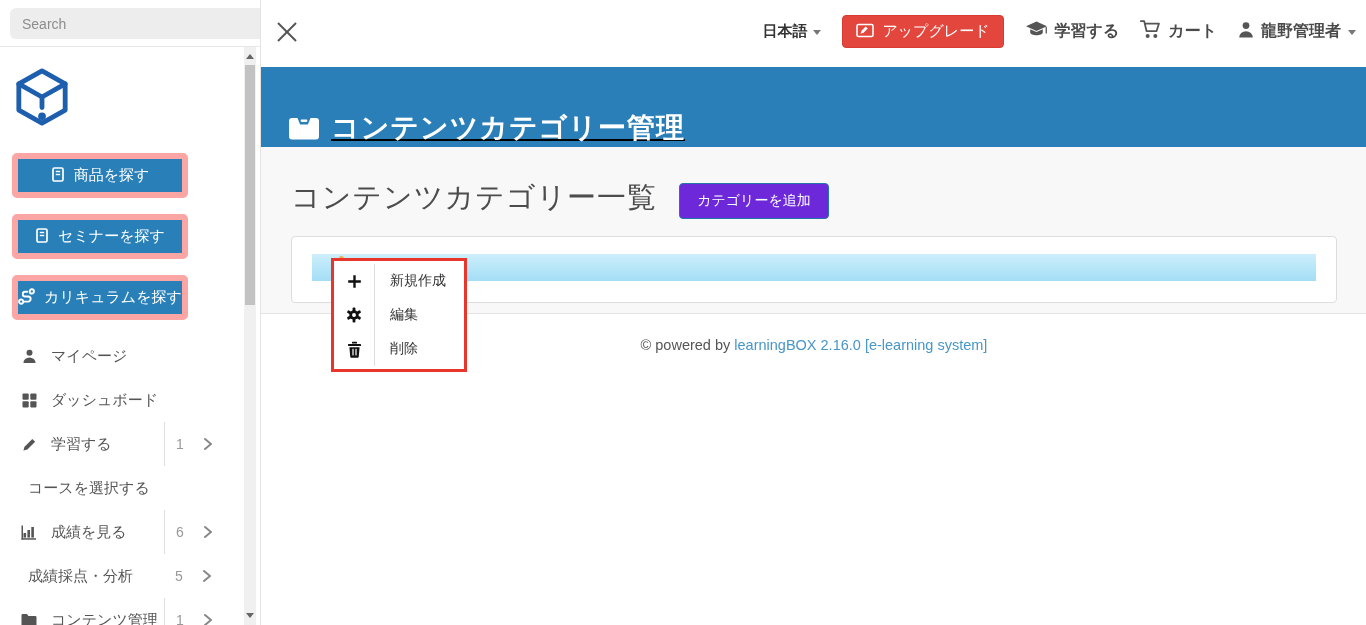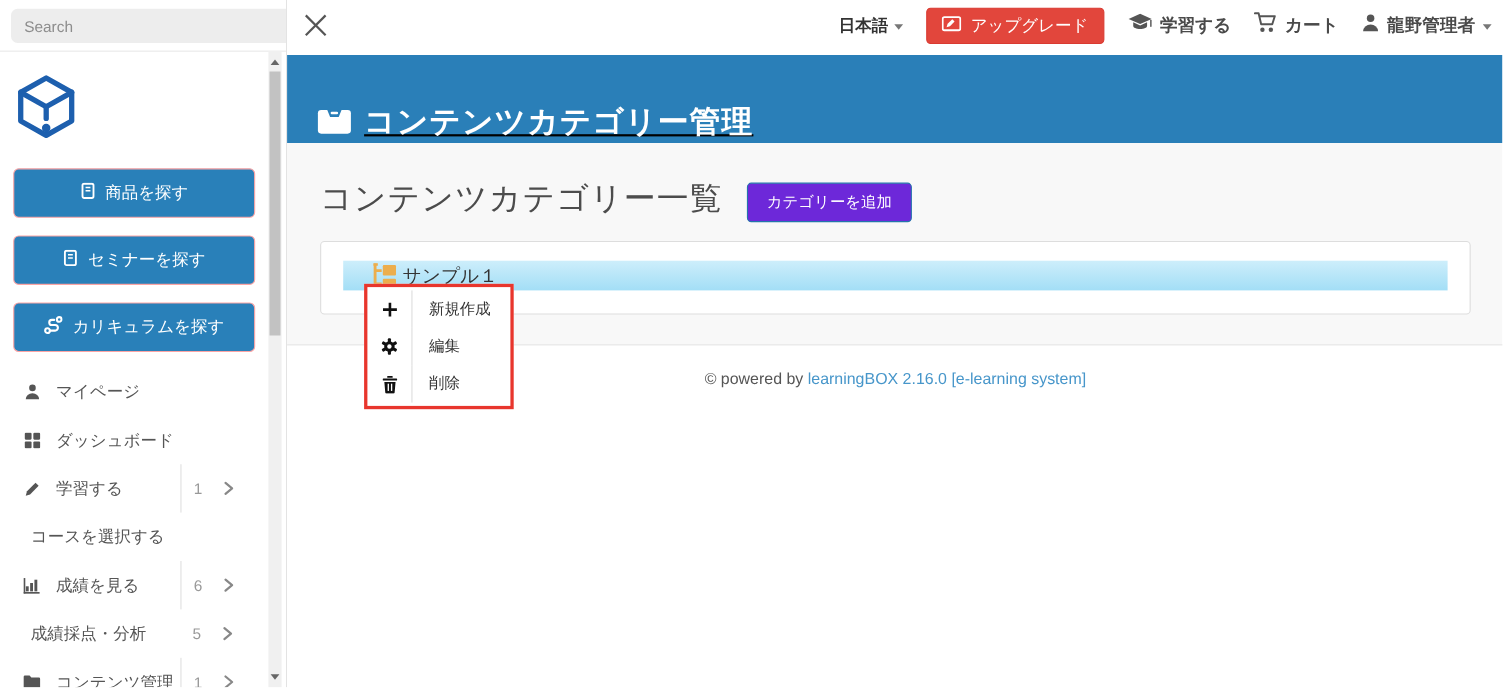--- a/index.html
+++ b/index.html
@@ -11,21 +11,21 @@
   .search-bar { height:47px; border-bottom:1px solid #e8e8e8; padding:8px 10px; }
   .search-bar input { width:276px; height:31px; background:#ededed; border:none; border-radius:6px;
     padding:0 12px; font-size:14px; color:#555; outline:none; font-family:inherit; }
   .search-bar input::placeholder { color:#8d8d8d; }
   .side-body { position:absolute; top:47px; left:0; width:240px; bottom:0; overflow:hidden; }
   .logo { display:flex; align-items:center; padding:14px 0 0 14px; height:90px; }
   .logo-text { margin-left:8px; font-size:23px; font-weight:bold; letter-spacing:0.5px; }
   .logo-learning { color:#4a4a4a; }
   .logo-box { color:#1d5fae; }
   .side-btn { display:flex; align-items:center; justify-content:center; gap:9px;
-    width:220px; height:45px; margin:16px 12px 0; background:#2980b9; border:1px solid #fca5a5;
+    width:176px; height:45px; margin:16px 12px 0; background:#2980b9; border:6px solid #fca5a5;
     border-radius:5px; color:#fff; font-size:15px; cursor:pointer; }
   .side-menu { margin-top:14px; }
   .menu-row { display:flex; align-items:center; height:44px; padding-left:20px; color:#555;
     font-size:15px; cursor:pointer; }
   .menu-row .mi { width:18px; margin-right:13px; display:flex; justify-content:center; }
   .menu-row .ml { flex:1; color:#555; }
   .menu-row.sub { padding-left:28px; }
   .right-zone { width:76px; height:44px; display:flex; align-items:center; }
   .right-zone.divided { border-left:1px solid #e0e0e0; }
   .count { width:30px; text-align:center; color:#999; font-size:14px; }
@@ -34,21 +34,21 @@
   .fsb { position:absolute; left:244px; top:47px; width:12px; height:578px; background:#f0f0f0; }
   .fsb-thumb { position:absolute; left:1px; top:18px; width:10px; height:240px; background:#c2c2c2; }
   .arrow-up { position:absolute; left:2px; top:7px; width:0; height:0;
     border-left:4px solid transparent; border-right:4px solid transparent; border-bottom:5px solid #666; }
   .arrow-down { position:absolute; left:2px; bottom:7px; width:0; height:0;
     border-left:4px solid transparent; border-right:4px solid transparent; border-top:5px solid #666; }
 
   
   .main { position:absolute; left:260px; top:0; width:1106px; height:625px; background:#fff;
     border-left:1px solid #e3e3e3; }
-  .topbar { height:50px; background:#fff; display:flex; align-items:center; padding:0 10px 4px 12px; }
+  .topbar { height:67px; background:#fff; display:flex; align-items:center; padding:0 10px 4px 12px; }
   .topbar-right { margin-left:auto; display:flex; align-items:center; gap:21px; }
   .lang { display:flex; align-items:center; gap:6px; font-size:15px; font-weight:bold; color:#333; cursor:pointer; }
   .caret { width:0; height:0; border-left:4px solid transparent; border-right:4px solid transparent;
     border-top:5px solid #777; margin-top:2px; }
   .upgrade-btn { display:flex; align-items:center; gap:8px; background:#e2463c; border:1px solid #d93a31;
     border-radius:4px; color:#fff; font-size:15px; padding:6px 13px; cursor:pointer; font-family:inherit; }
   .tb-item { display:flex; align-items:center; gap:7px; font-size:16px; font-weight:bold; color:#4a4a4a; cursor:pointer; }
   .banner { height:80px; background:#2a7fb8; display:flex; align-items:flex-end; gap:10px; padding-left:26px;text-decoration:underline; }
   .banner-title { color:#fff; font-size:28px; font-weight:600; letter-spacing:1px; }
 

